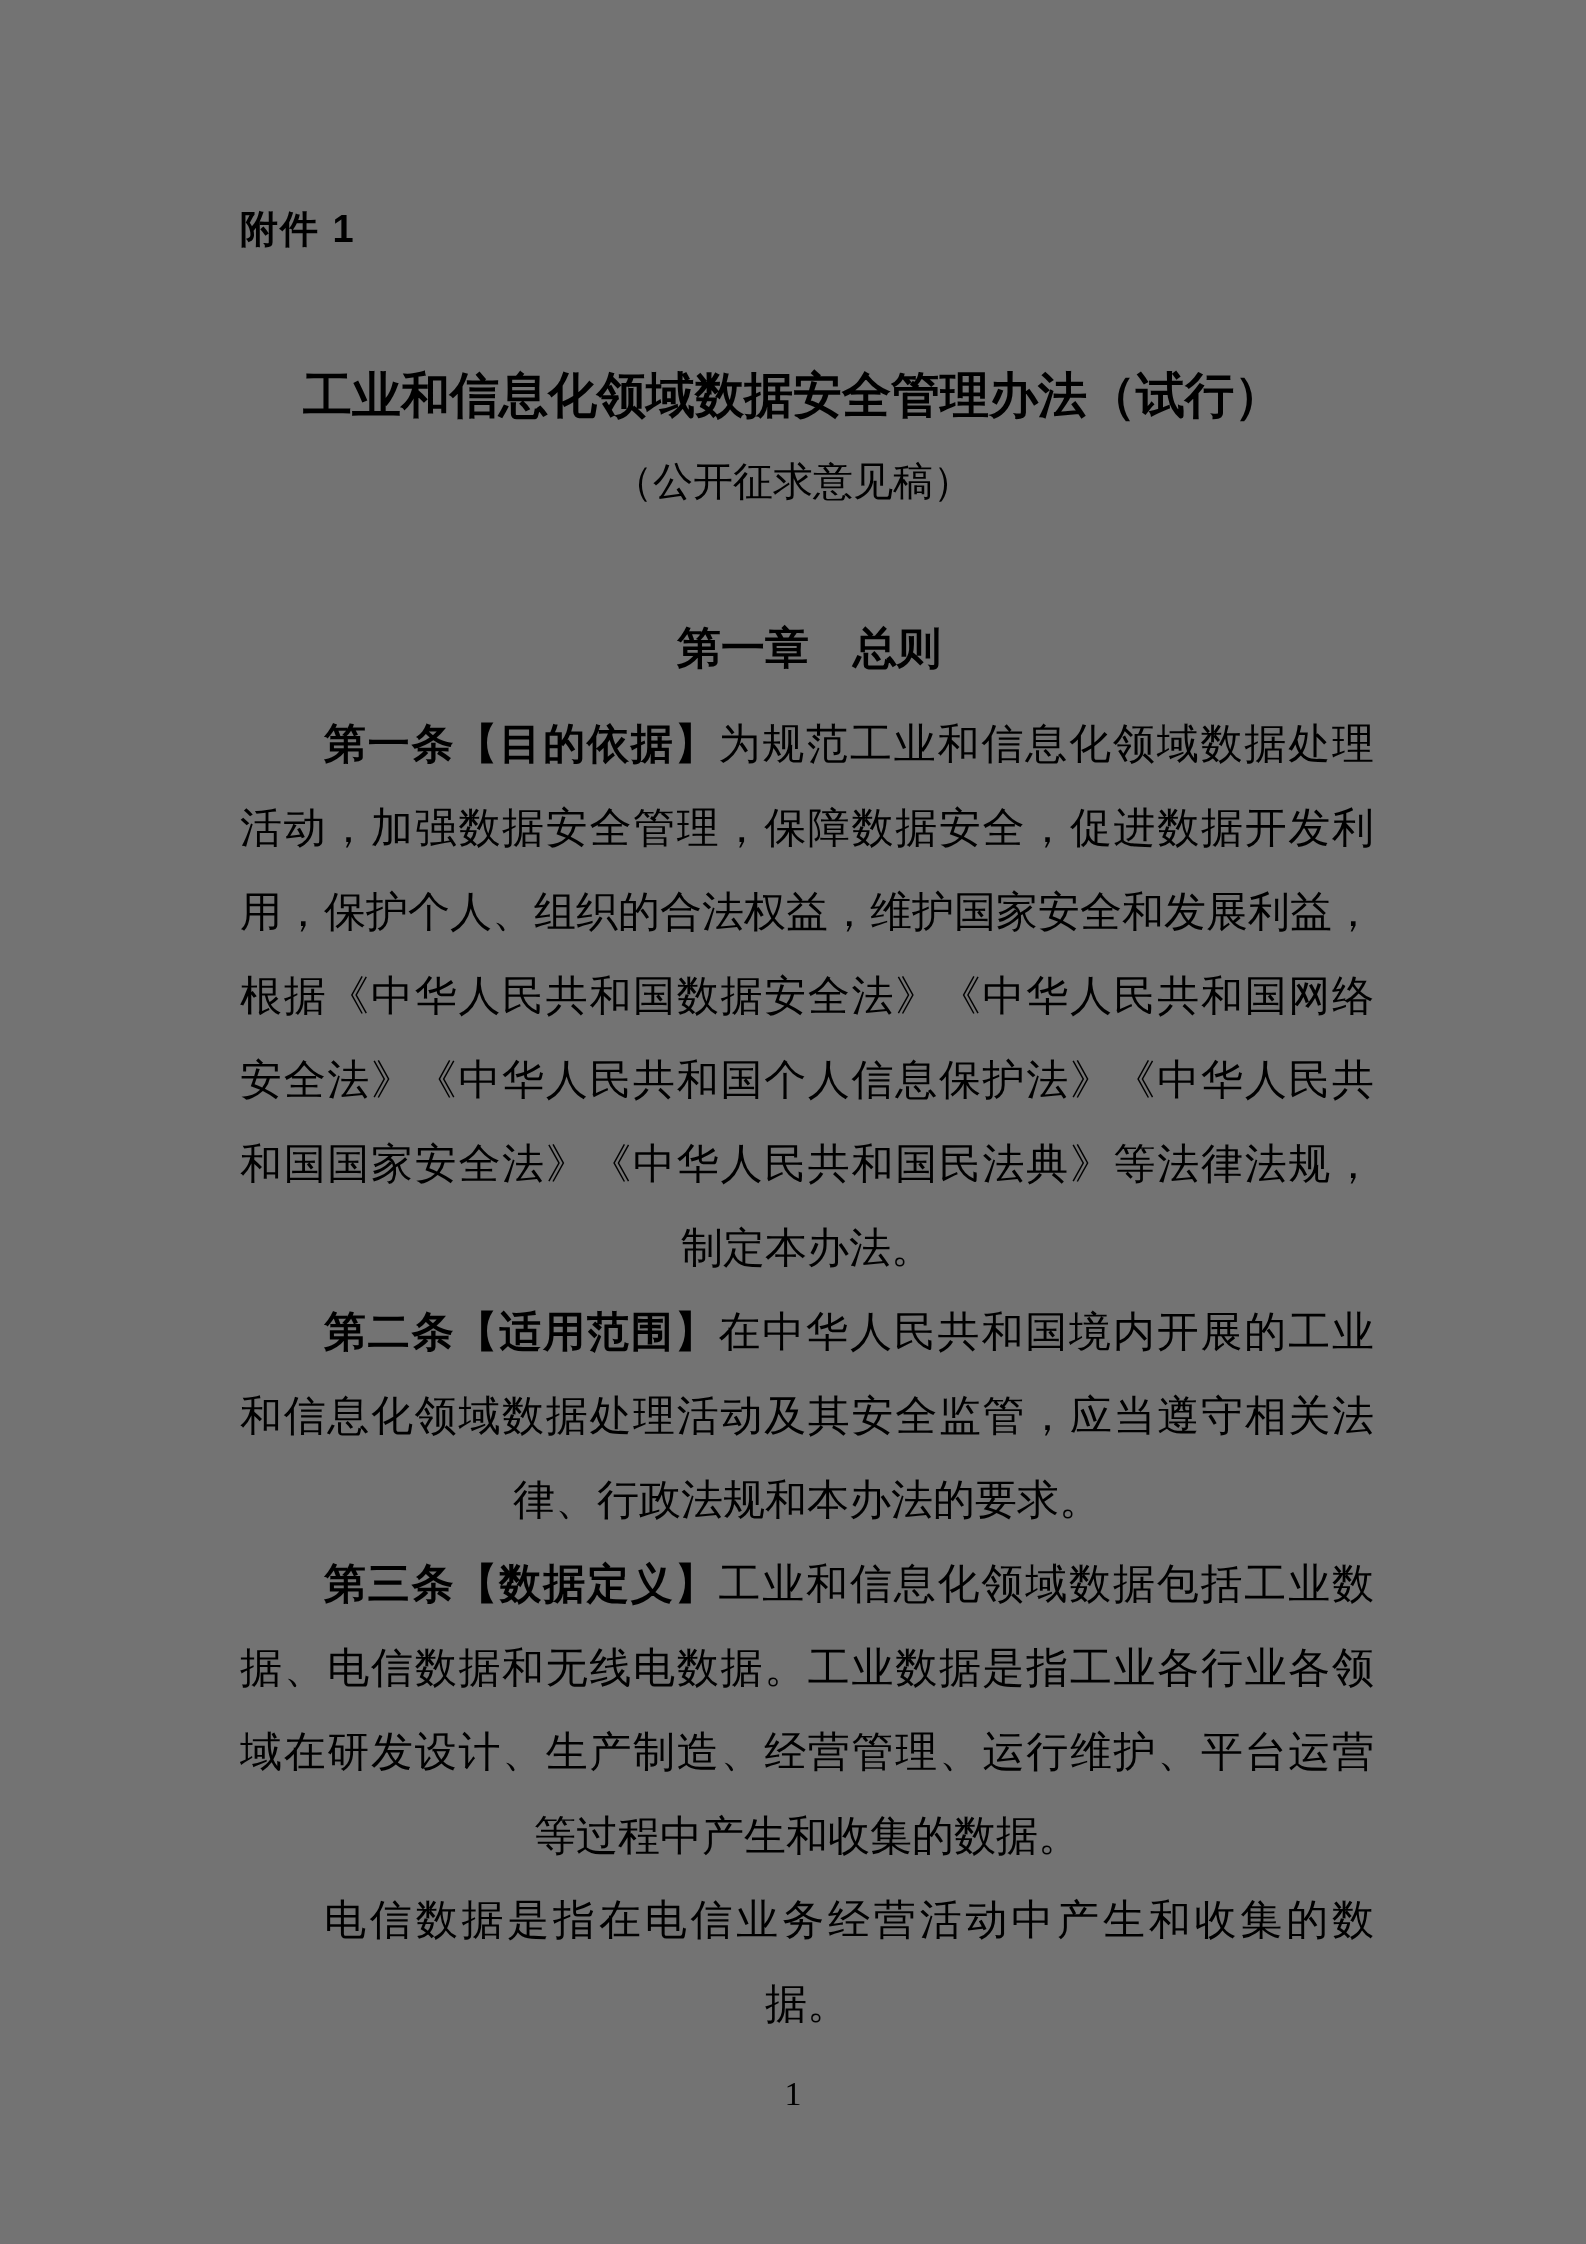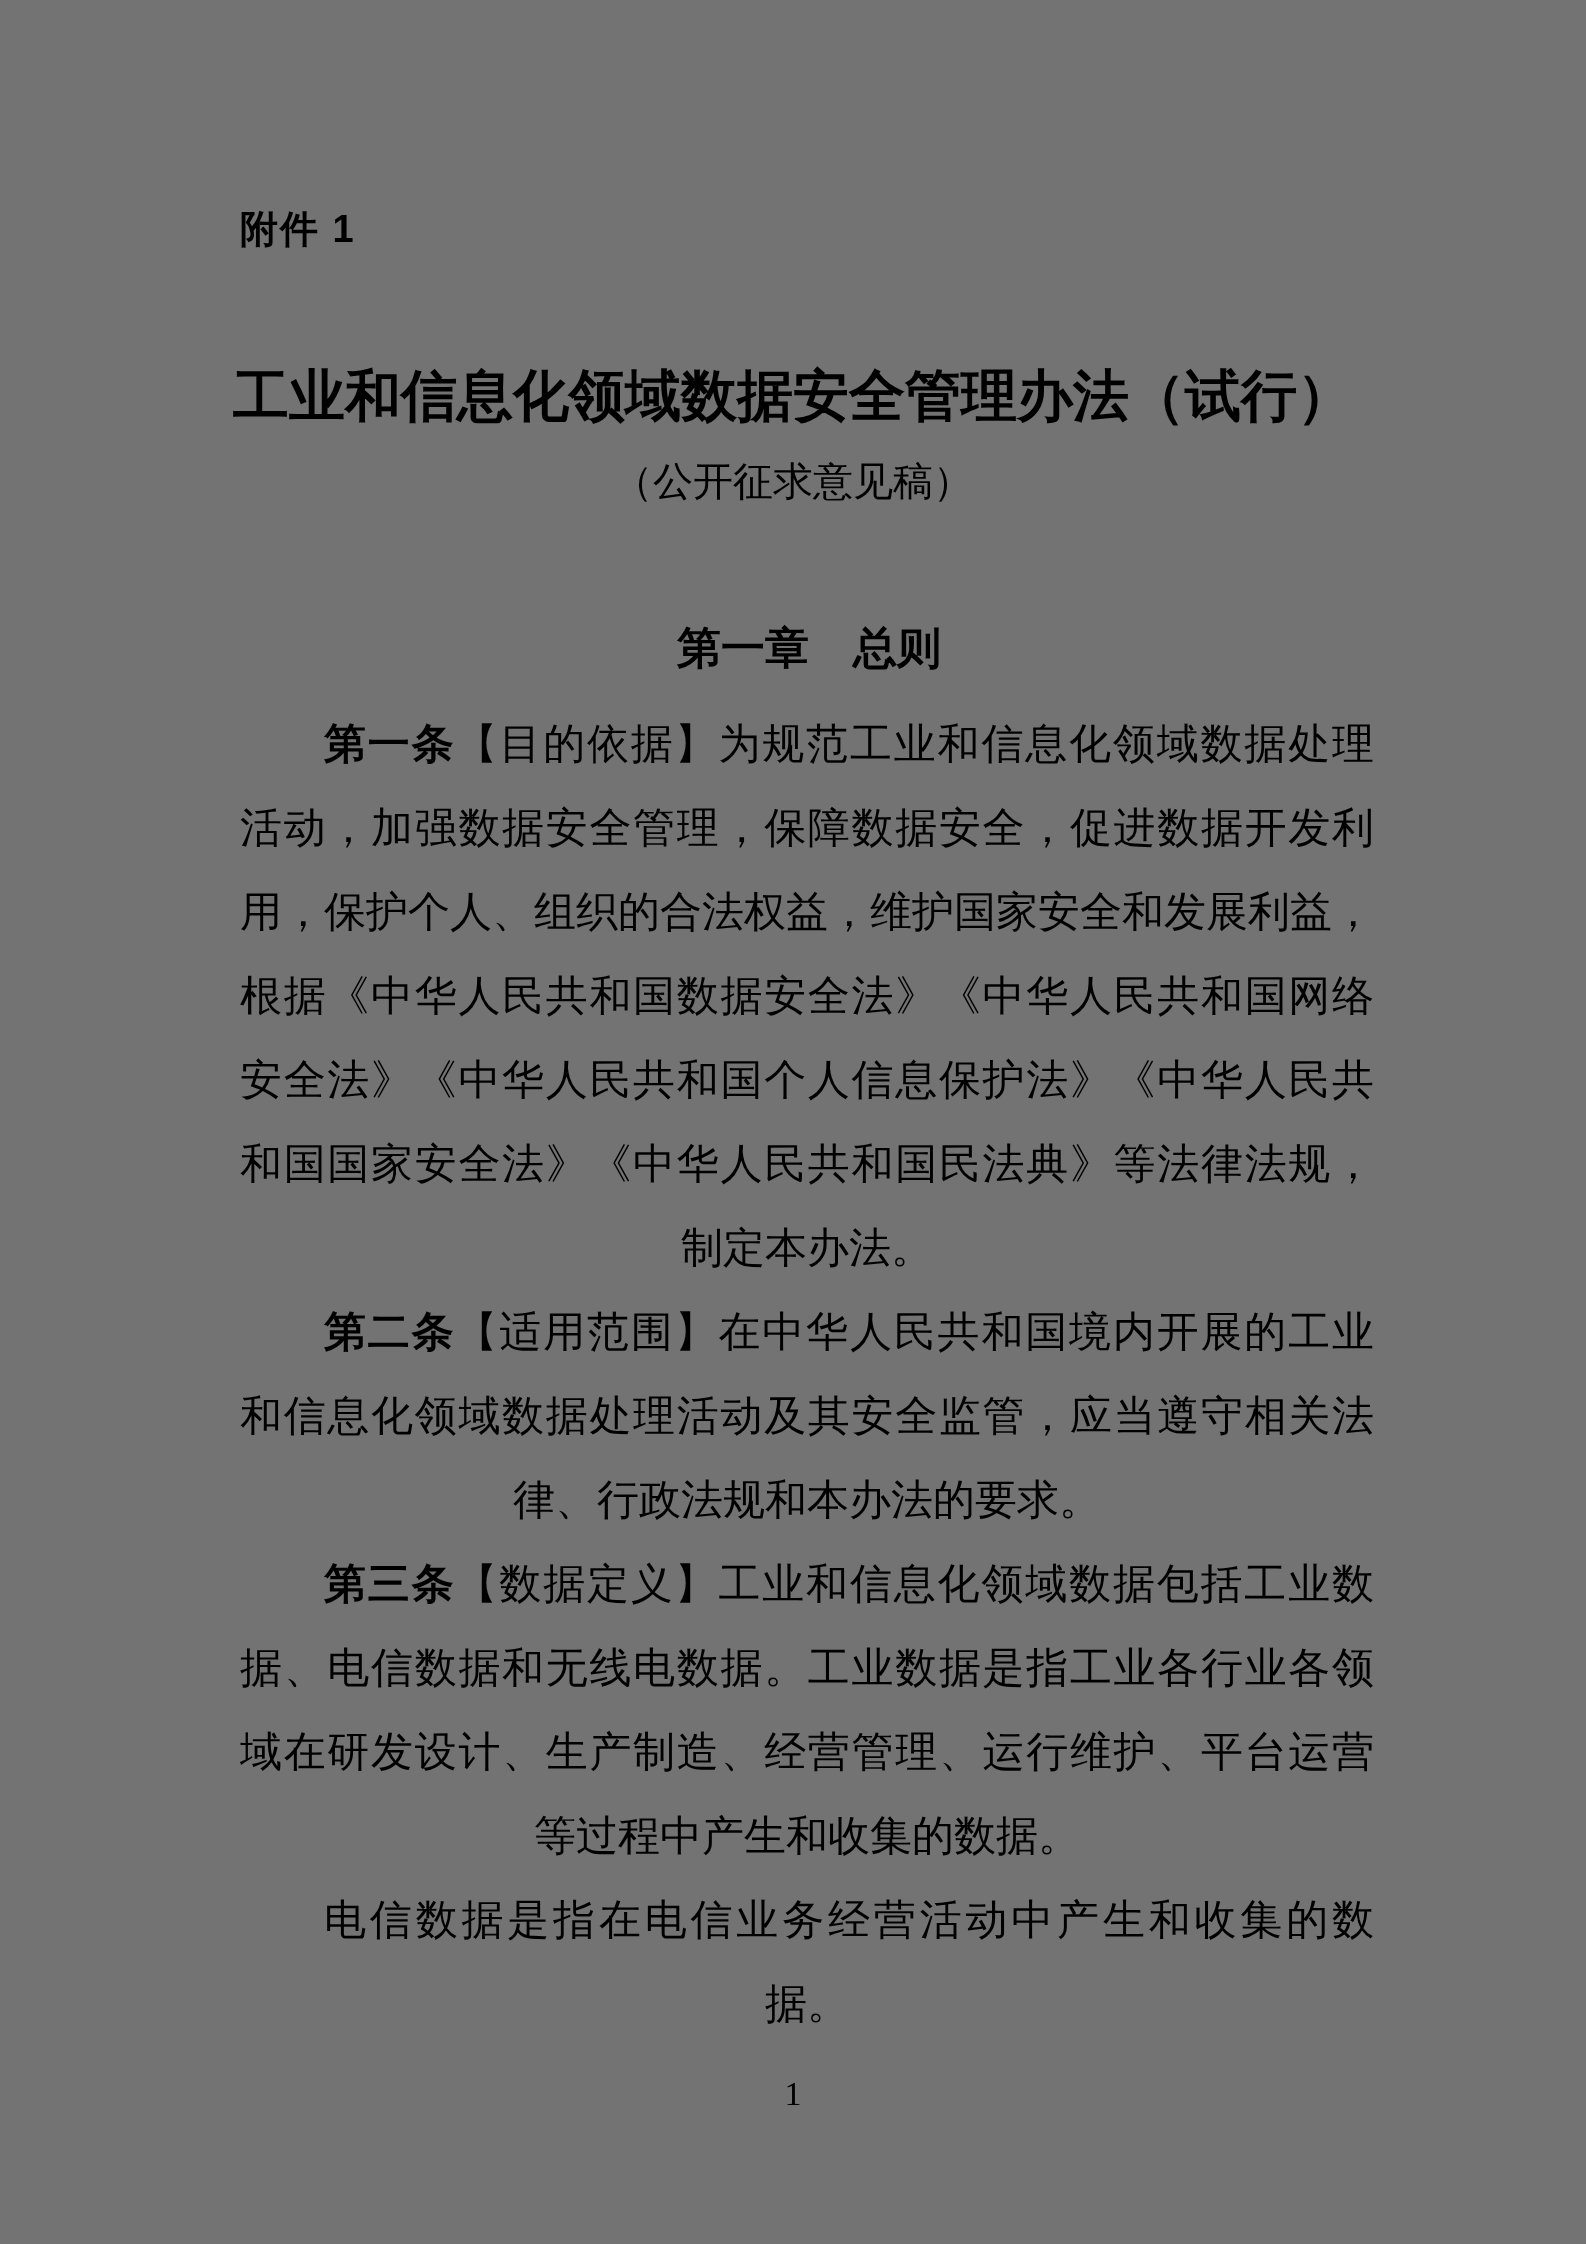--- a/index.html
+++ b/index.html
@@ -23,21 +23,21 @@
     letter-spacing: 2px;
   }
   .title {
     position: absolute;
     left: 0; right: 0;
     top: 366px;
     margin: 0;
     text-align: center;
     font-family: "Liberation Serif", "DejaVu Serif", serif;
     font-weight: bold;
-    font-size: 56px;
+    font-size: 49px;
     line-height: 60px;
   }
   .subtitle {
     position: absolute;
     left: 0; right: 0;
     top: 456px;
     text-align: center;
     font-family: "Liberation Serif", "DejaVu Serif", serif;
     font-weight: normal;
     font-size: 40px;
@@ -71,21 +71,21 @@
   .line.fill {
     text-align: justify;
     text-align-last: justify;
     -moz-text-align-last: justify;
   }
   .line.indent { text-indent: 84px; }
   .run.term {
     font-family: "Liberation Sans", "DejaVu Sans", sans-serif;
     font-weight: bold;
   }
-  .run.label { font-weight: normal; }
+  .run.label { font-weight: bold; }
   .run.text { font-weight: normal; }
   .pagenum {
     position: absolute;
     left: 0; right: 0;
     top: 2074px;
     text-align: center;
     font-family: "Liberation Serif", "DejaVu Serif", serif;
     font-size: 34px;
     line-height: 40px;
   }

